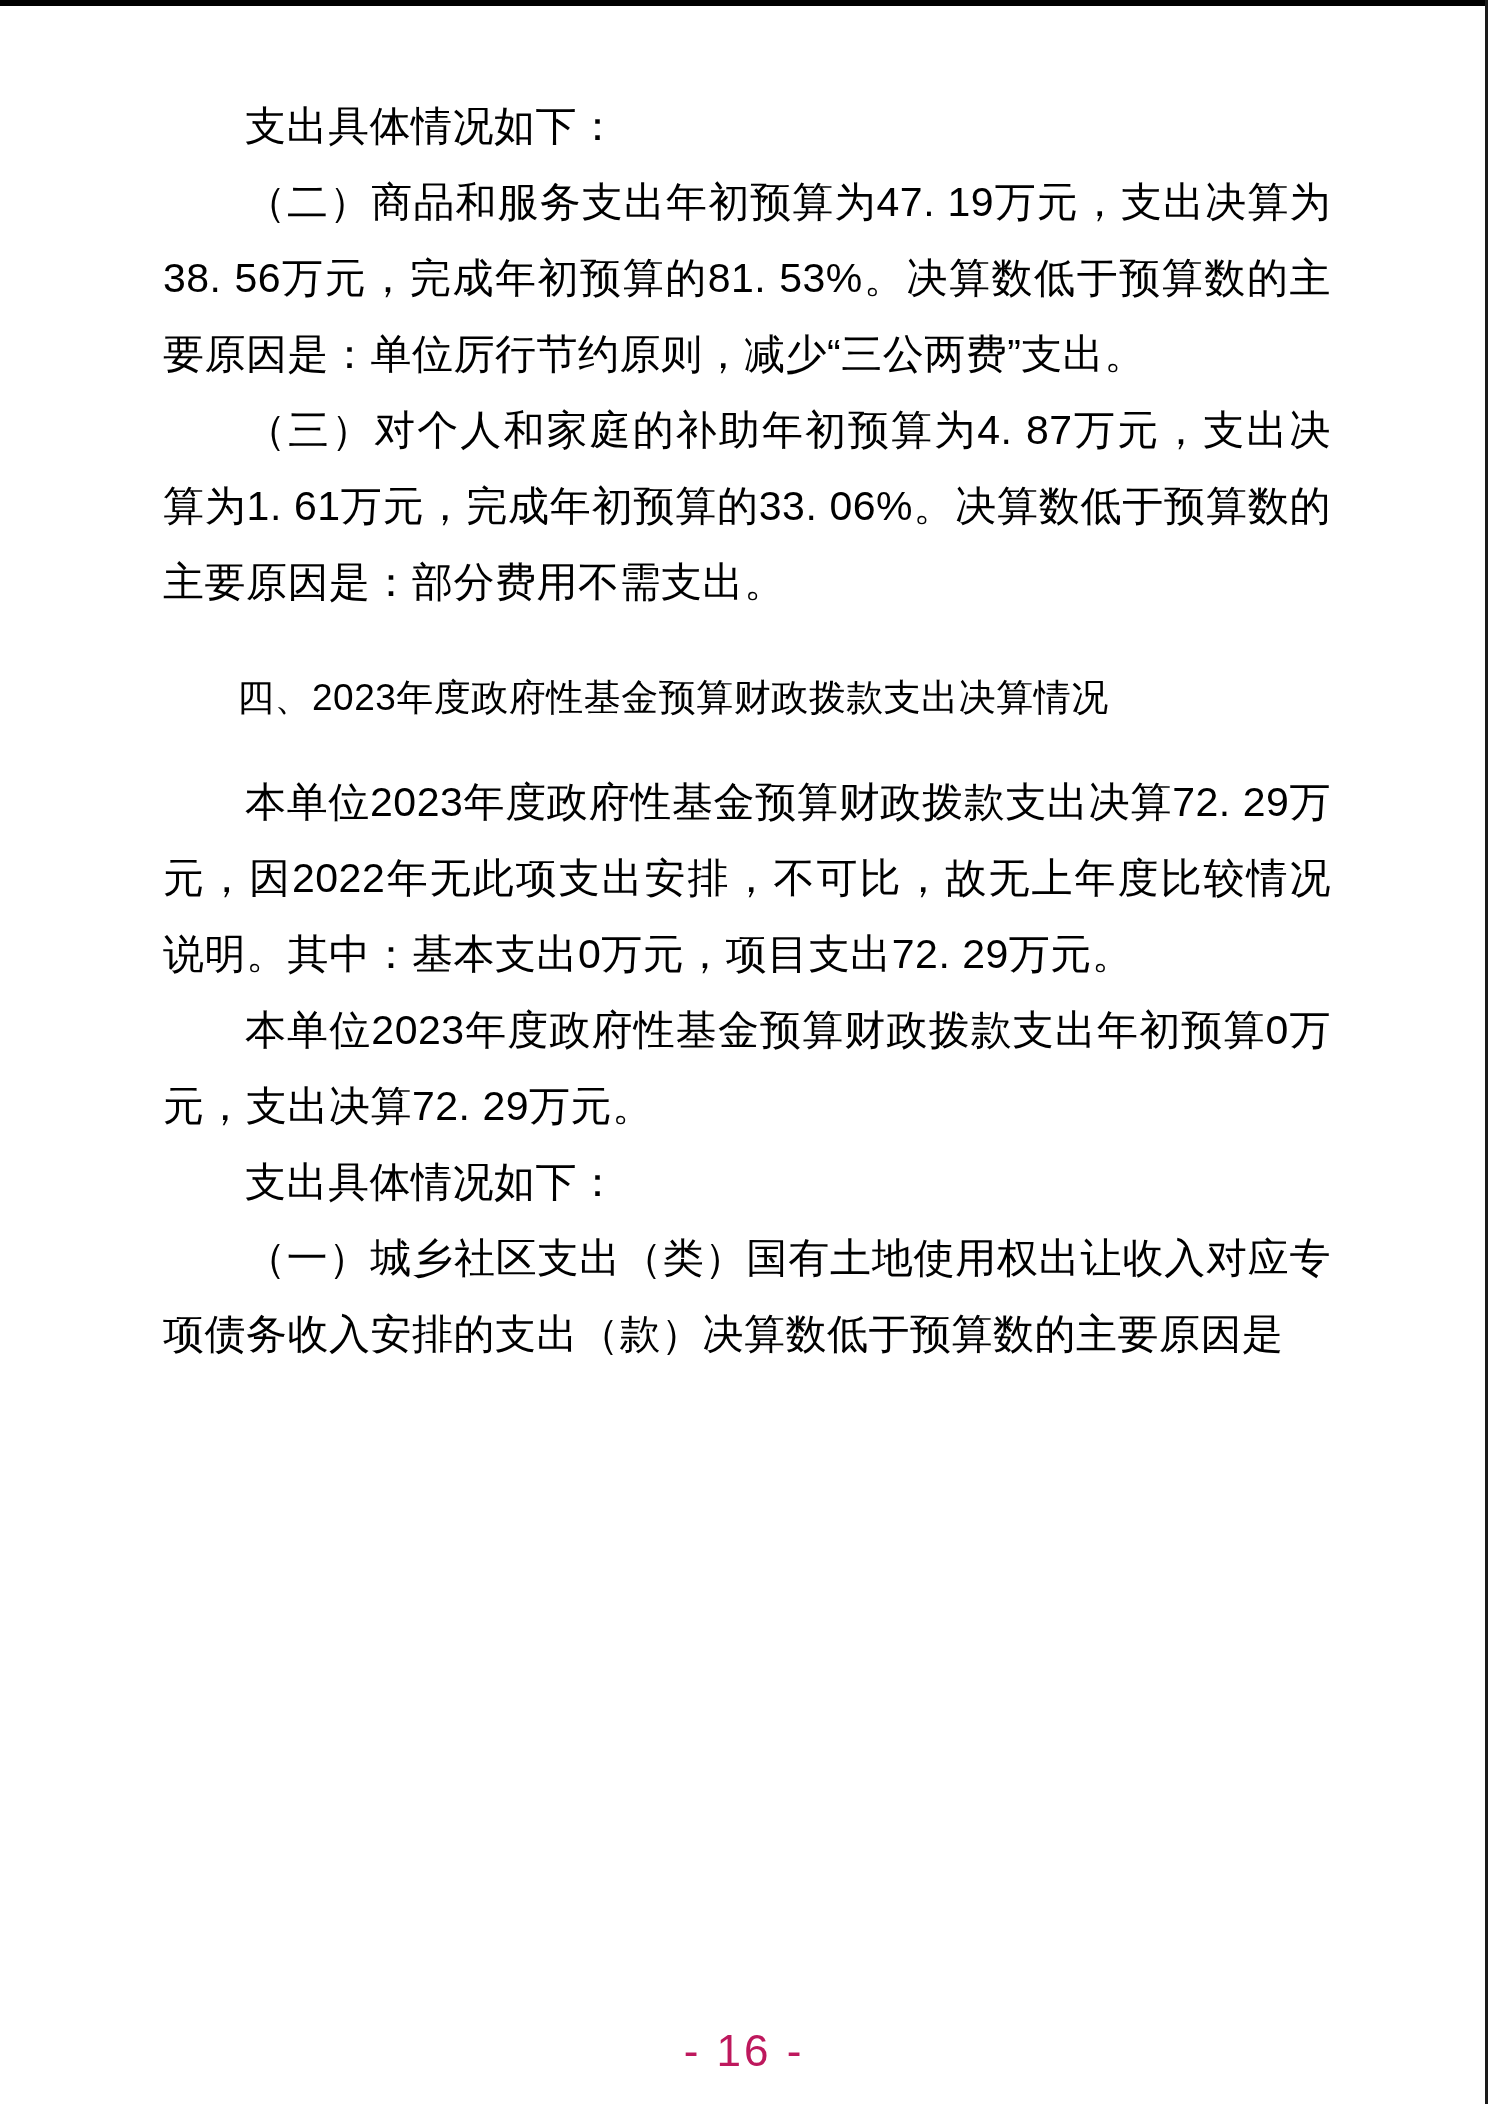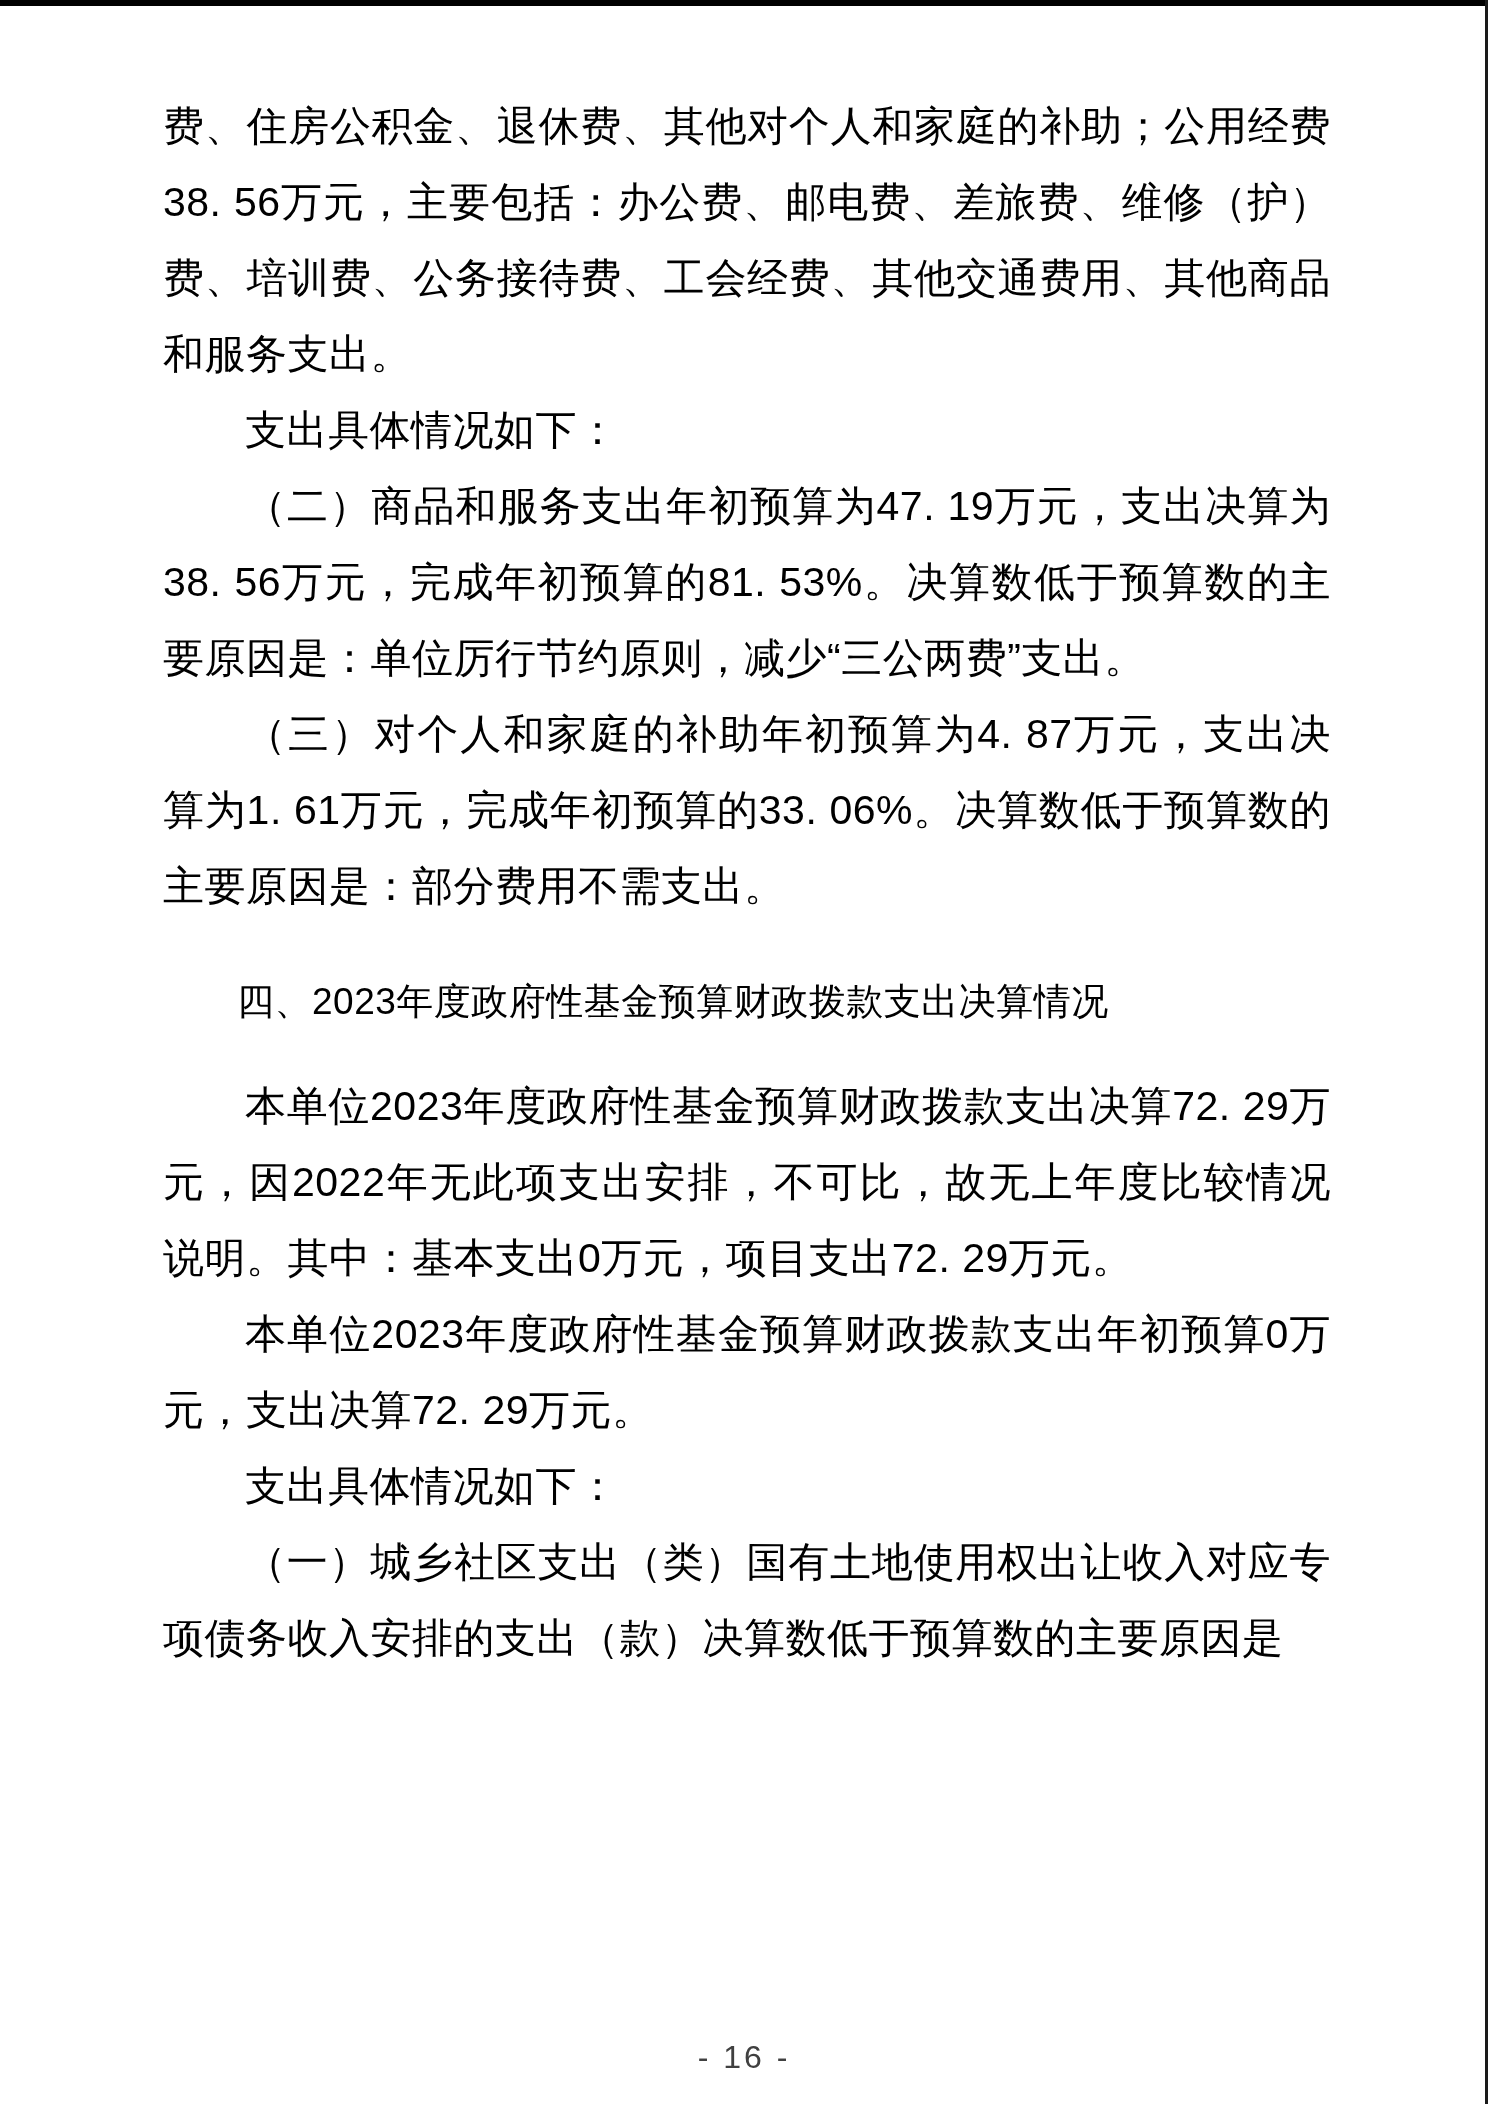--- a/index.html
+++ b/index.html
@@ -56,36 +56,35 @@
     text-indent: 2em;
   }
   .page-footer {
     position: absolute;
     bottom: 28px;
     left: 0;
     width: 100%;
     text-align: center;
   }
   .page-number {
-    font-size: 32px;
+    font-size: 44px;
     letter-spacing: 3px;
-    color: #404040;
+    color: #be185d;
   }
 </style>
 </head>
 <body>
 
 <div class="page">
 
   <div class="scan-bar-top"></div>
   <div class="scan-line-right"></div>
 
   <main class="body-text">
 
-    <p class="para no-indent">费、住房公积金、退休费、其他对个人和家庭的补助；公用经费38. 56万元，主要包括：办公费、邮电费、差旅费、维修（护）费、培训费、公务接待费、工会经费、其他交通费用、其他商品和服务支出。</p>
 
     <p class="para">支出具体情况如下：</p>
 
 
     <p class="para">（二）商品和服务支出年初预算为47. 19万元，支出决算为38. 56万元，完成年初预算的81. 53%。决算数低于预算数的主要原因是：单位厉行节约原则，减少“三公两费”支出。</p>
 
     <p class="para">（三）对个人和家庭的补助年初预算为4. 87万元，支出决算为1. 61万元，完成年初预算的33. 06%。决算数低于预算数的主要原因是：部分费用不需支出。</p>
 
     <h2 class="heading">四、2023年度政府性基金预算财政拨款支出决算情况</h2>
 

